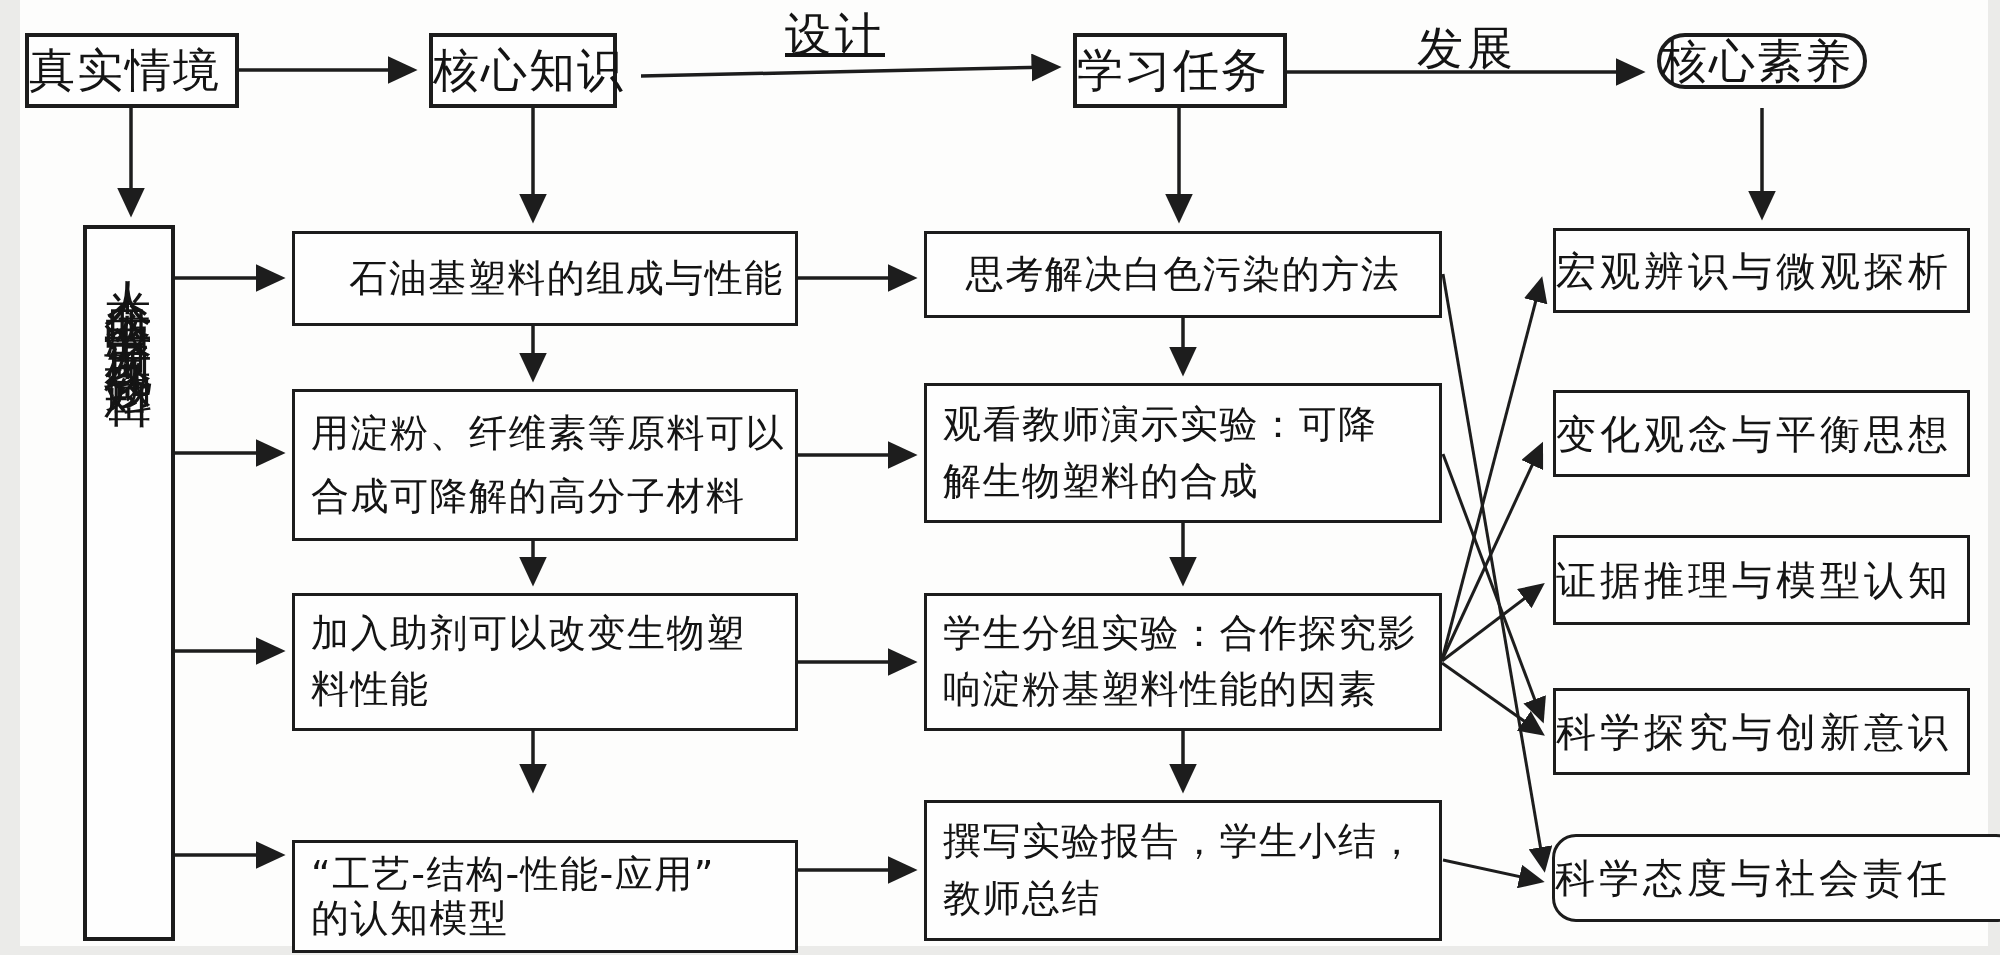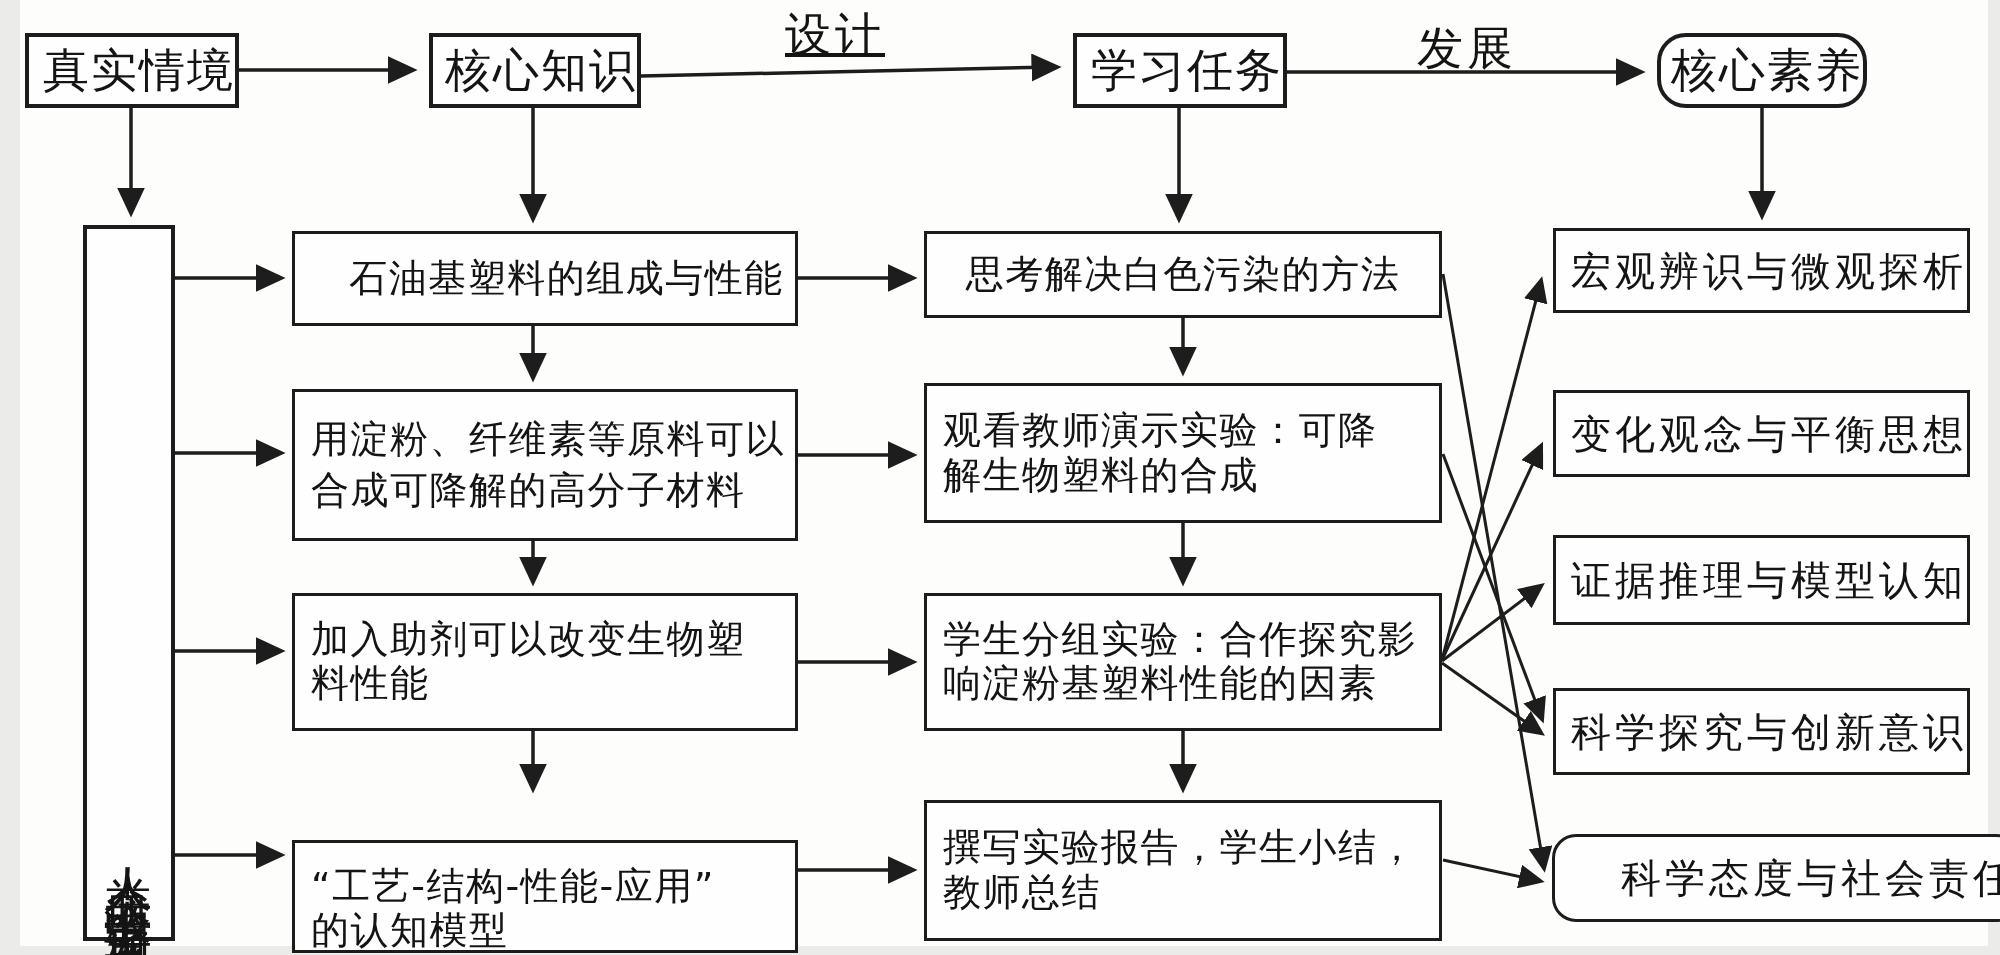--- a/index.html
+++ b/index.html
@@ -13,21 +13,21 @@
     color: #141414;
   }
   .strip { position: absolute; background: #ebebe9; }
   .node {
     position: absolute;
     box-sizing: border-box;
     background: #fefefe;
     border: 3px solid #1c1c1c;
     display: flex;
     align-items: center;
-    justify-content: flex-end;
+    justify-content: flex-start;
     text-align: center;
     line-height: 1.15;
     white-space: nowrap;
   }
   .top-node {
     border-width: 4px;
     font-size: 46px;
     letter-spacing: 2px;
   }
   .edge-label {
@@ -48,21 +48,21 @@
   }
   .body-node {
     font-size: 38px;
     letter-spacing: 1.5px;
   }
   .multi {
     flex-direction: column;
     align-items: flex-start;
     justify-content: space-around;
     text-align: left;
-    padding: 22px 16px;
+    padding: 10px 16px;
   }
   .single-center { justify-content: center; }
   .lit-node {
     font-size: 40px;
     letter-spacing: 4px;
   }
   #arrows { position: absolute; left: 0; top: 0; }
   #arrows line { stroke: #1d1d1d; stroke-width: 3.5; }
   #arrows line.thin { stroke-width: 3; }
 </style>
@@ -114,27 +114,27 @@
     <line class="thin" x1="1442" y1="660" x2="1541" y2="281" marker-end="url(#ah)"></line>
     <line class="thin" x1="1442" y1="660" x2="1541" y2="446" marker-end="url(#ah)"></line>
     <line class="thin" x1="1442" y1="661" x2="1541" y2="586" marker-end="url(#ah)"></line>
     <line class="thin" x1="1442" y1="663" x2="1541" y2="733" marker-end="url(#ah)"></line>
     <line class="thin" x1="1443" y1="860" x2="1540" y2="881" marker-end="url(#ah)"></line>
   </svg>
 
   <div class="node top-node" style="left:25px;top:33px;width:214px;height:75px;">
     <span>真实情境</span>
   </div>
-  <div class="node top-node" style="left:429px;top:33px;width:212px;height:75px;padding-left:35px;">
+  <div class="node top-node" style="left:429px;top:33px;width:188px;height:75px;">
     <span>核心知识</span>
   </div>
   <div class="node top-node" style="left:1073px;top:33px;width:214px;height:75px;">
     <span>学习任务</span>
   </div>
-  <div class="node top-node" style="left:1657px;top:33px;width:210px;height:75px;border-radius:29px;">
+  <div class="node top-node" style="left:1657px;top:33px;width:210px;height:56px;border-radius:29px;">
     <span>核心素养</span>
   </div>
 
   <div class="edge-label" style="left:765px;top:4px;width:140px;text-decoration:underline;">设计</div>
   <div class="edge-label" style="left:1397px;top:18px;width:140px;">发展</div>
 
   <div class="node context-node" style="left:83px;top:225px;width:92px;height:716px;">
     <span>人类血液中首次发现微塑料</span>
   </div>
 

